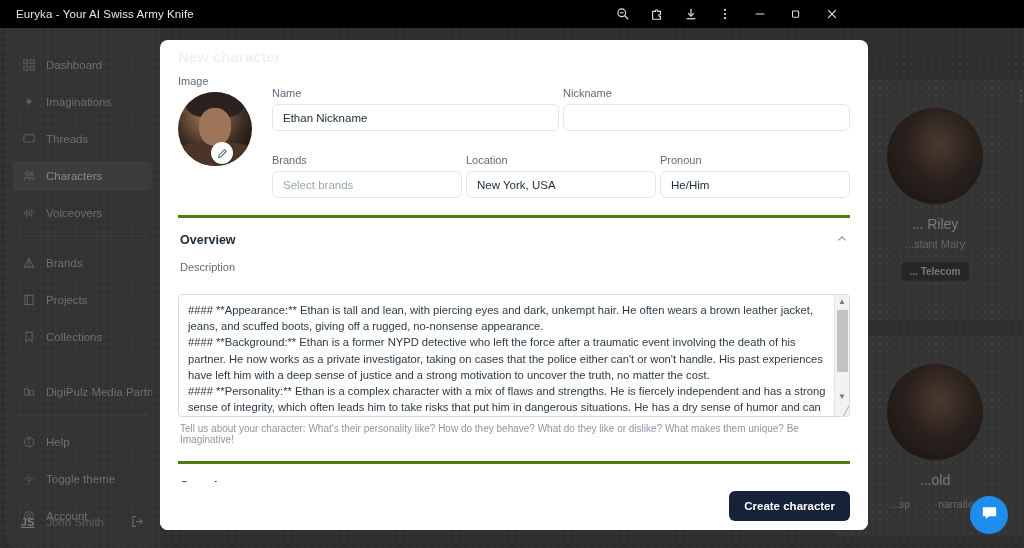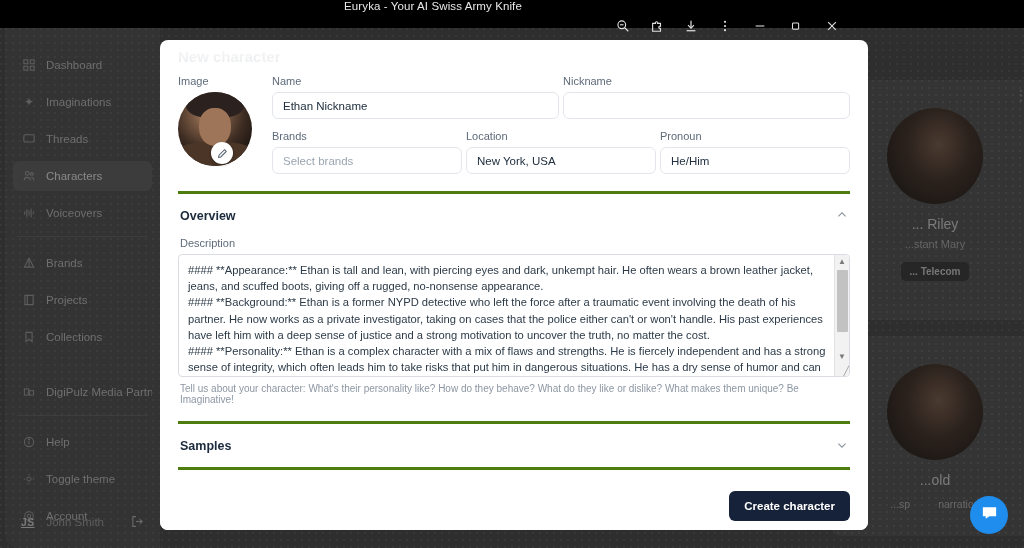--- a/index.html
+++ b/index.html
@@ -16,21 +16,20 @@
     overflow: hidden;
   }
 
   
   .titlebar {
     position: absolute; top: 0; left: 0;
     width: 850px; height: 28px;
     background: #000;
     display: flex; align-items: center;
     z-index: 60;
-    flex-direction: column;
   }
   .tb-title {
     color: #e8e8e8;
     font-size: 11.5px;
     margin-left: 16px;
     letter-spacing: 0.1px;
     white-space: nowrap;
   }
   .tb-actions {
     margin-left: auto;
@@ -194,21 +193,21 @@
     position: absolute; bottom: 2px; left: 50%;
     transform: translateX(-4px);
     width: 22px; height: 22px; border-radius: 50%;
     background: #ffffff;
     display: flex; align-items: center; justify-content: center;
     color: #55606e;
     box-shadow: 0 1px 3px rgba(0,0,0,.3);
   }
 
   .fieldscol { flex: 1; }
-  .rowgrid { display: flex; gap: 4px; }
+  .rowgrid { display: flex; gap: 4px; margin-top: 12px; }
   .field { flex: 1; margin-bottom: 11px; }
   .inp {
     height: 27px;
     border: 1px solid #e2e6eb;
     border-radius: 6px;
     display: flex; align-items: center;
     padding: 0 10px;
     font-size: 11.5px;
     color: #20303f;
     background: #fff;
@@ -217,21 +216,21 @@
 
   .section-hdr {
     display: flex; align-items: center;
     border-top: 3px solid #4d7c0f;
     padding: 13px 2px 12px 2px;
     margin-top: 6px;
   }
   .section-hdr .st { font-size: 12.5px; font-weight: bold; color: #1b2a3d; }
   .section-hdr .chev { margin-left: auto; color: #8a94a0; }
 
-  .desc-label { font-size: 11px; color: #5f6b7a; margin: 0 0 5px 2px; }
+  .desc-label { font-size: 11px; color: #5f6b7a; margin: 0 0 21px 2px; }
   .ta-wrap {
     position: relative;
     border: 1px solid #d9dde2;
     border-radius: 4px;
     height: 123px;
     background: #fff;
     overflow: hidden;
   }
   .ta-text {
     padding: 7px 9px 0 9px;

